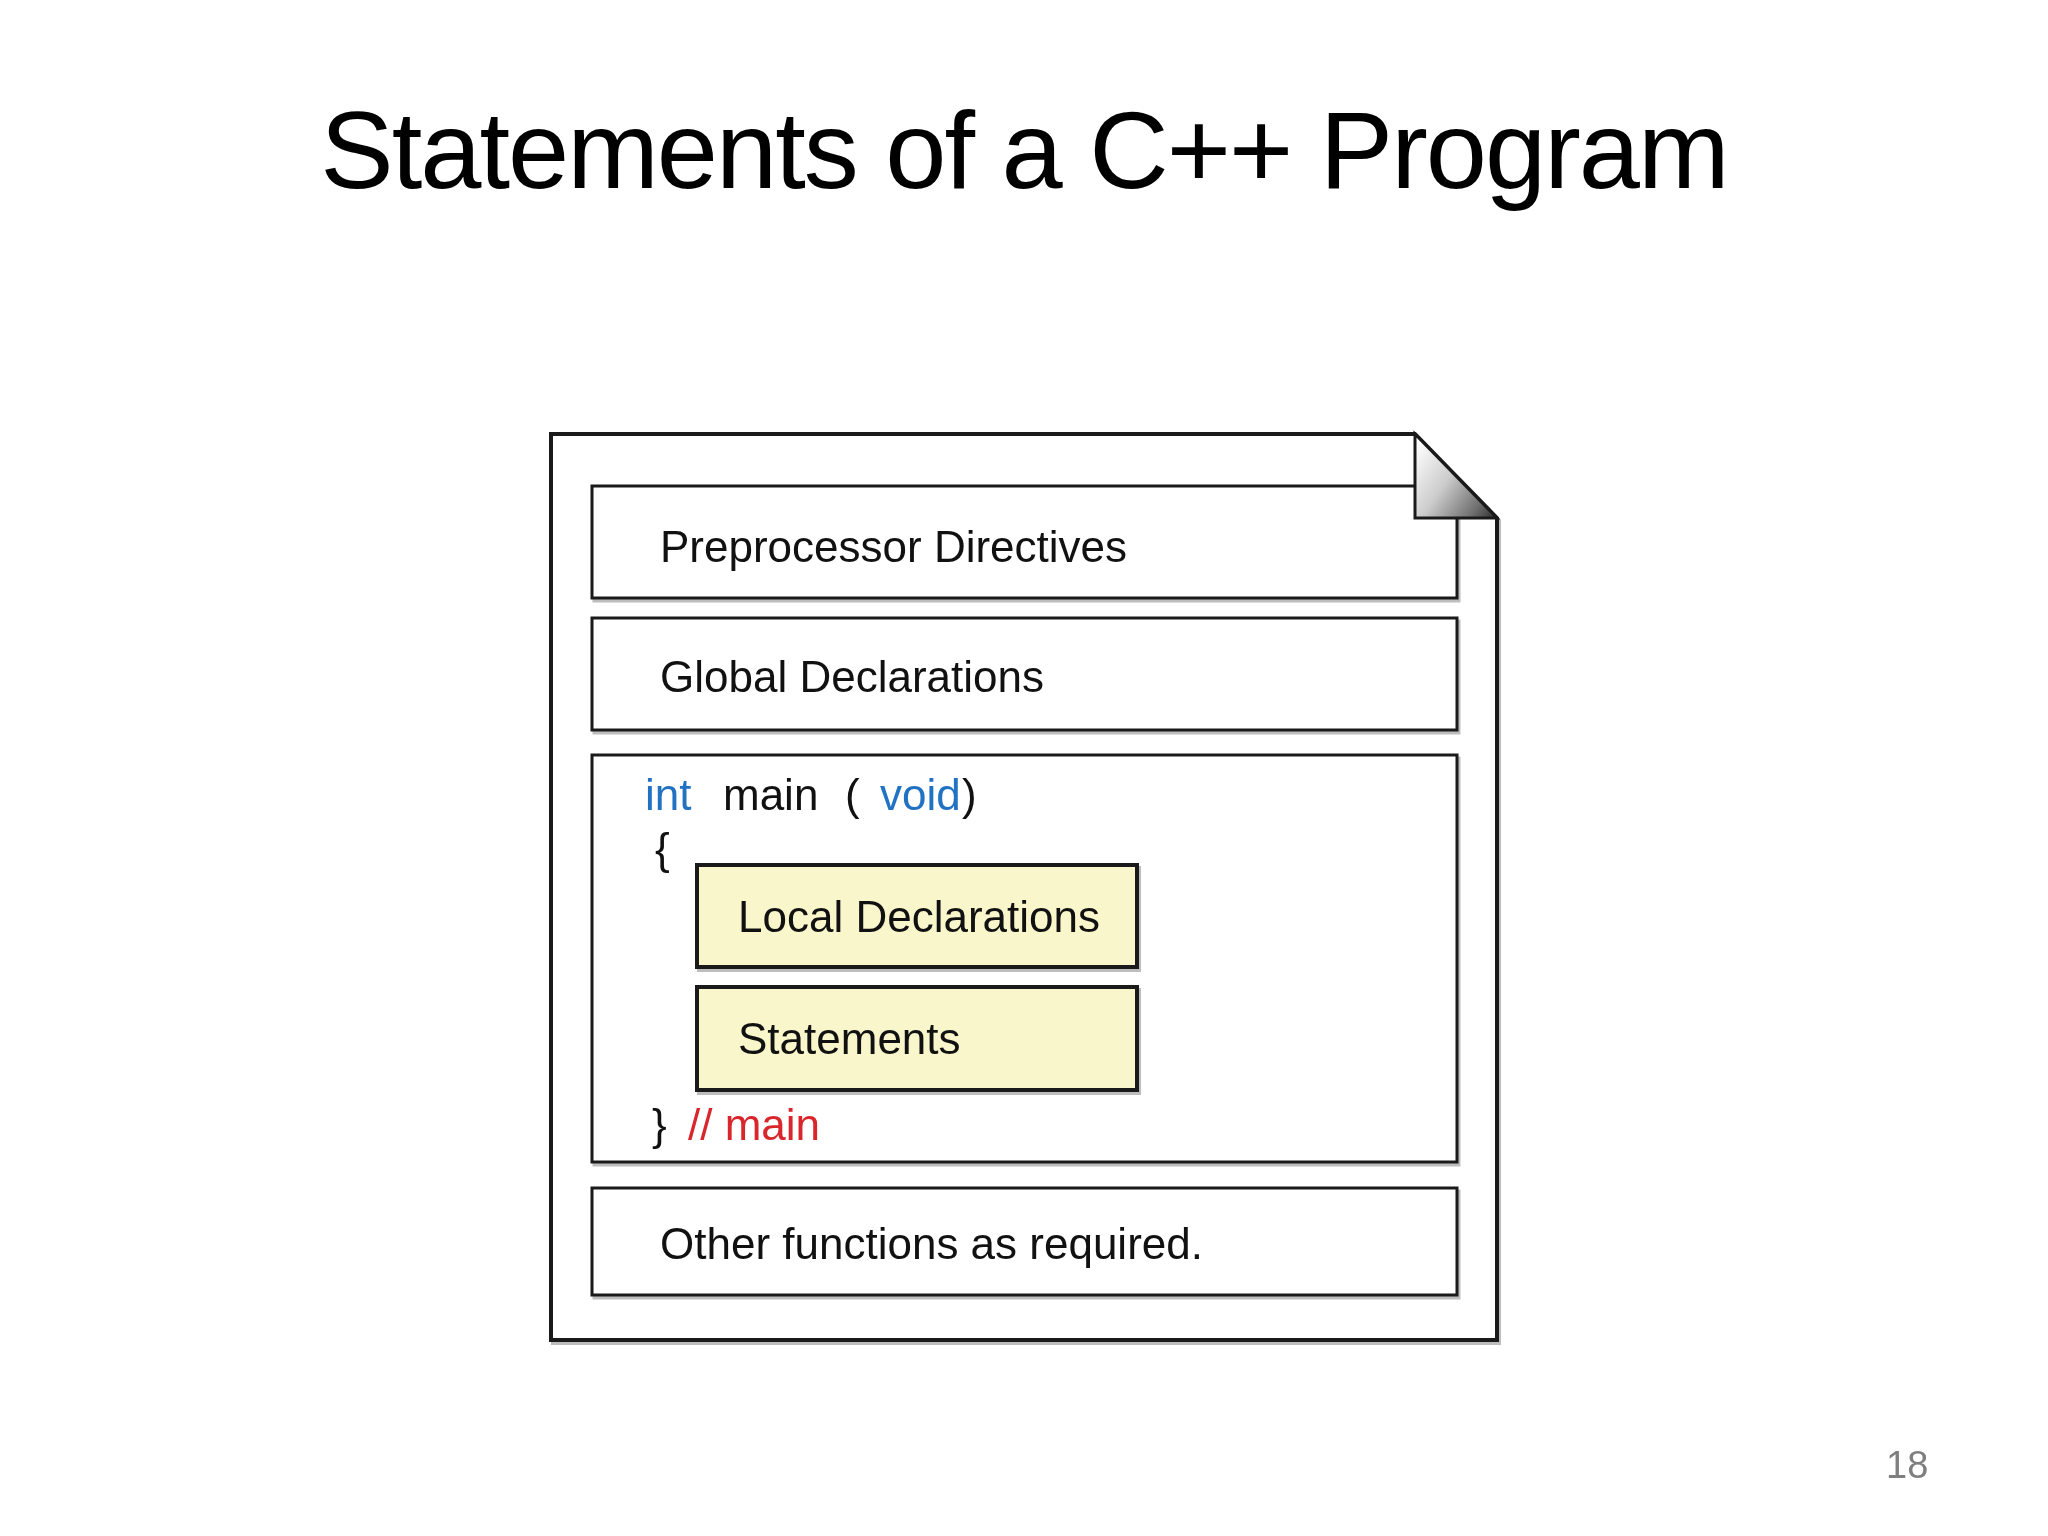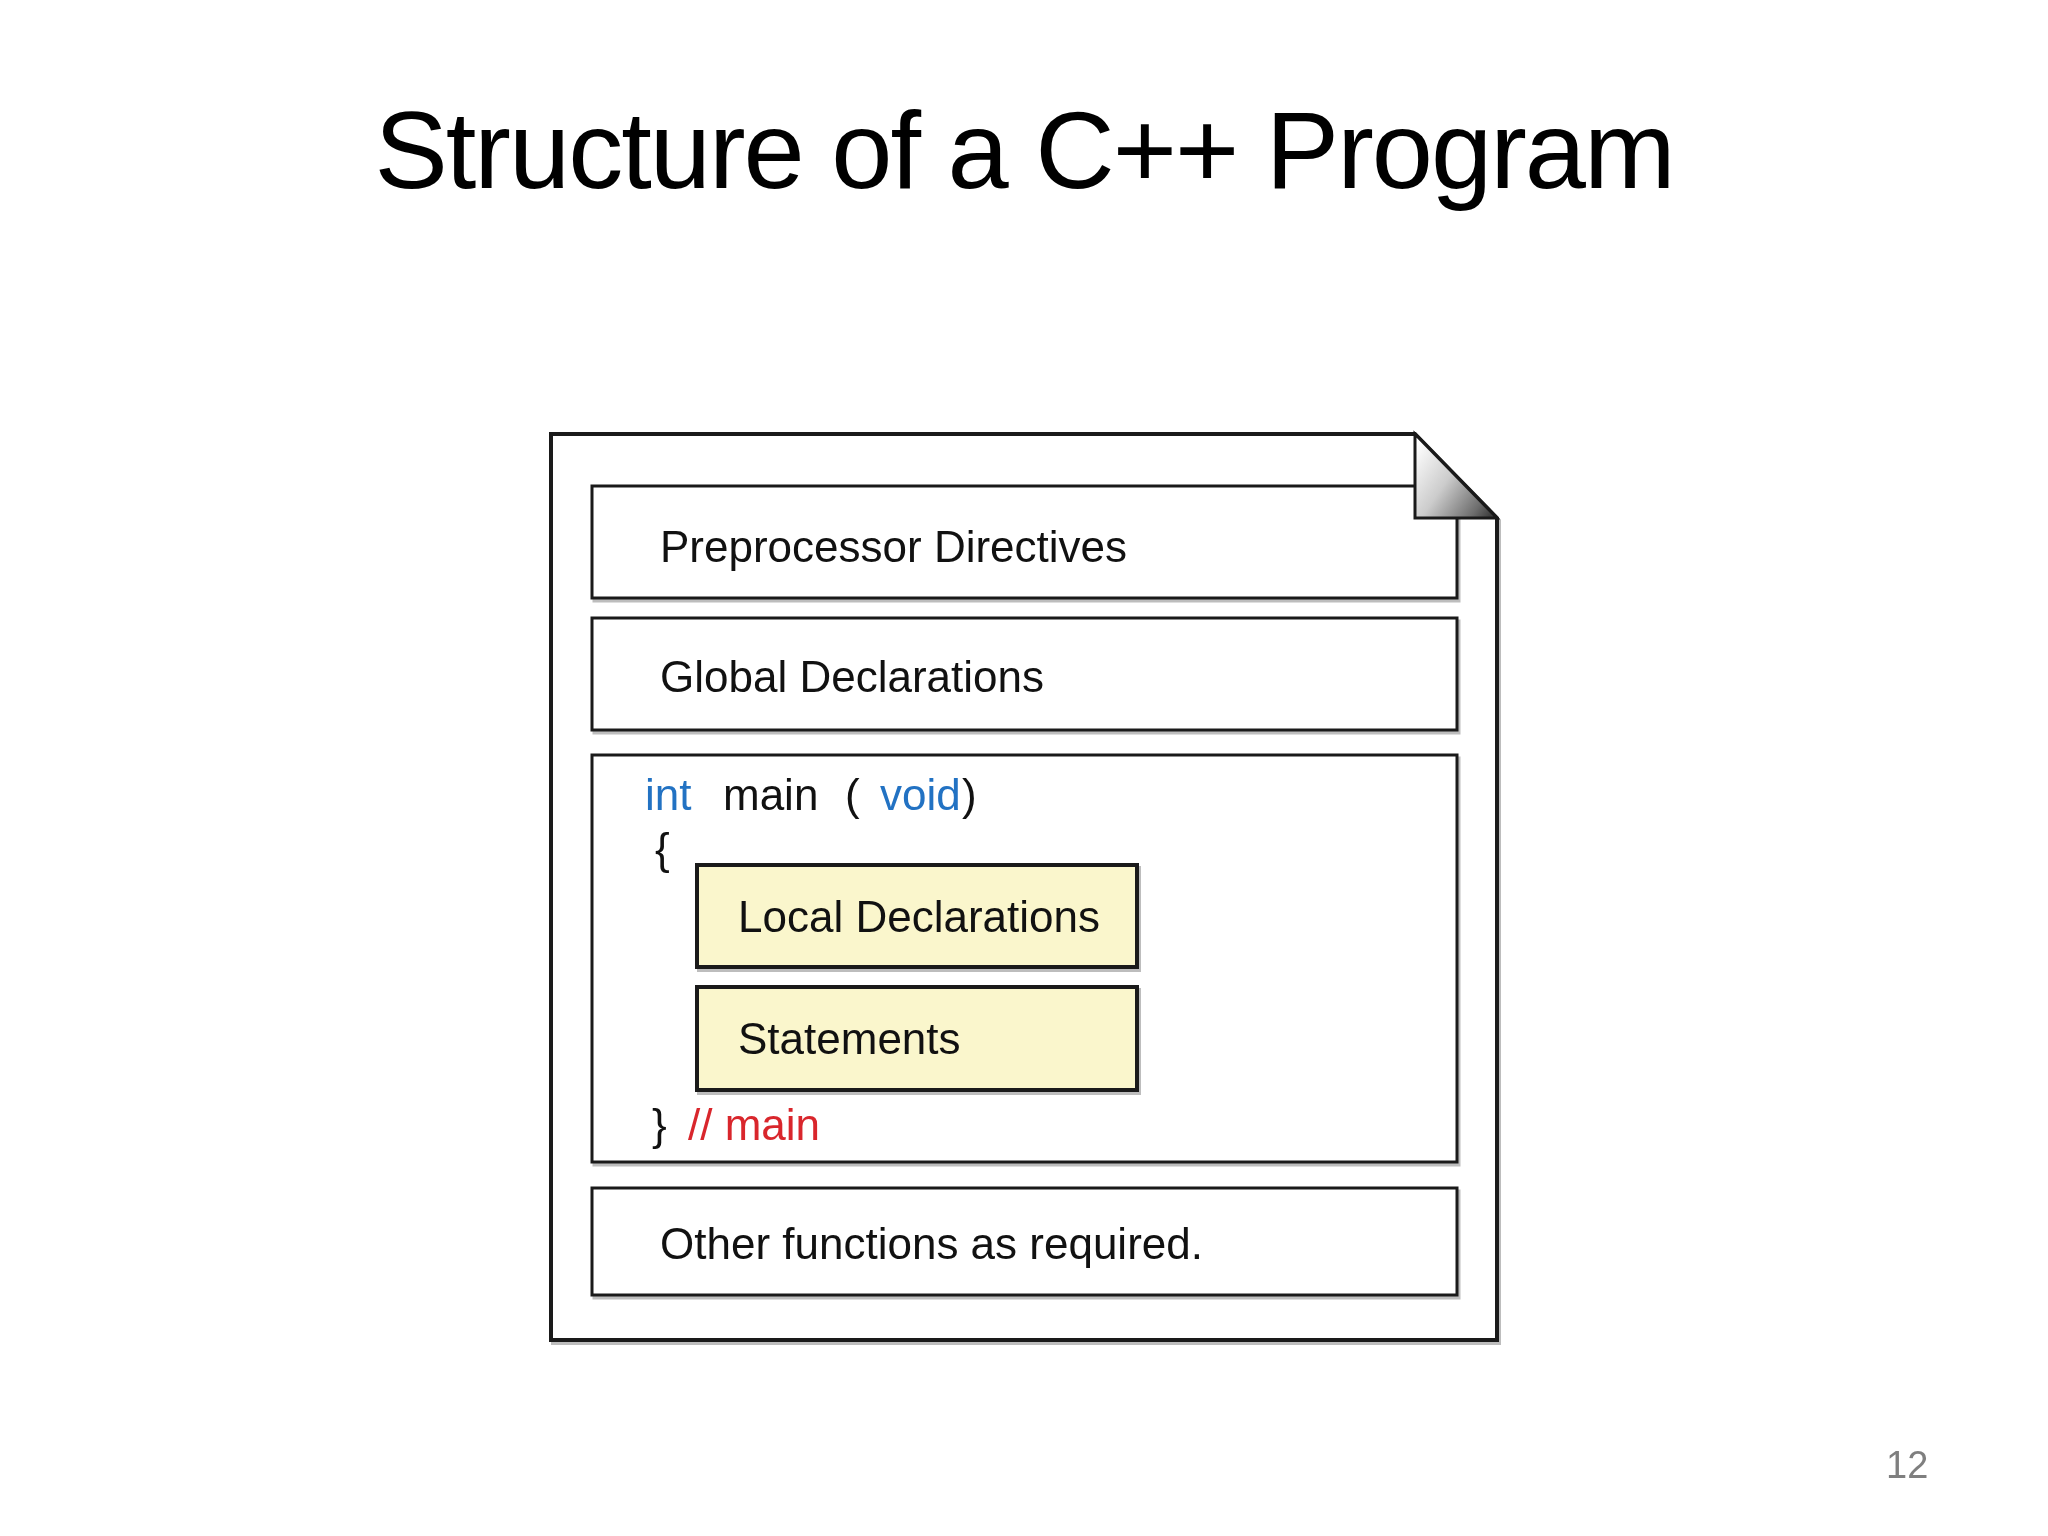--- a/index.html
+++ b/index.html
@@ -50,21 +50,21 @@
     font-size: 38px;
     color: #7f7f7f;
     font-family: "Liberation Sans", sans-serif;
   }
 </style>
 </head>
 <body>
 
 <div class="slide">
 
-  <h1 class="slide-title">Structure of a C++ Program</h1>
+  <h1 class="slide-title">Statements of a C++ Program</h1>
 
   <svg class="diagram-svg" viewBox="0 0 2048 1536" xmlns="http://www.w3.org/2000/svg">
 
     <defs>
       <linearGradient id="foldGrad" x1="0" y1="0.15" x2="1" y2="0.85">
         <stop offset="0" stop-color="#ffffff"></stop>
         <stop offset="0.45" stop-color="#cccccc"></stop>
         <stop offset="0.85" stop-color="#6e6e6e"></stop>
         <stop offset="1" stop-color="#3f3f3f"></stop>
       </linearGradient>
@@ -100,15 +100,15 @@
       <tspan x="652">}</tspan>
       <tspan fill="#d9262c" x="688">// main</tspan>
     </text>
 
     <rect class="shadowed" x="592" y="1188" width="865" height="107" fill="#ffffff" stroke="#1a1a1a" stroke-width="3"></rect>
     <text x="660" y="1259">Other functions as required.</text>
 
     <path d="M 1415 434 L 1497 518 H 1415 Z" fill="url(#foldGrad)" stroke="#1a1a1a" stroke-width="3"></path>
   </svg>
 
-  <div class="page-number">12</div>
+  <div class="page-number">18</div>
 
 </div>
 
 </body></html>

